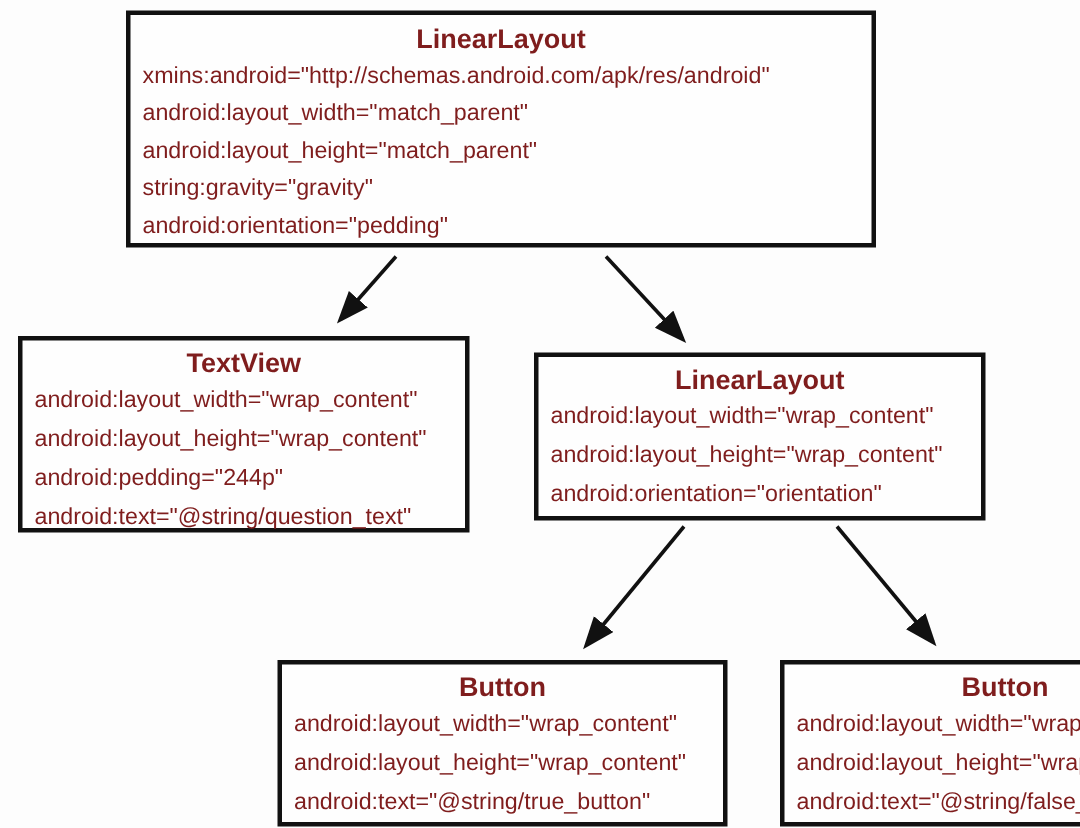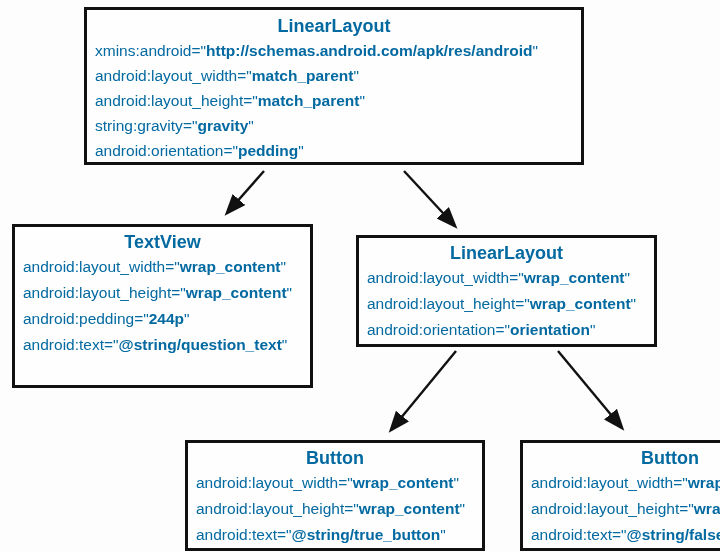--- a/index.html
+++ b/index.html
@@ -10,21 +10,21 @@
     overflow: hidden;
     background: #ffffff;
   }
   #canvas {
     position: relative;
     width: 720px;
     height: 552px;
     overflow: hidden;
     background: #fdfdfd;
     font-family: "Liberation Sans", sans-serif;
-    color: #0369a1;
+    color: #7f1d1d;
   }
   #edges-svg {
     position: absolute;
     left: 0; top: 0;
     width: 720px; height: 552px;
   }
   .node {
     position: absolute;
     background: #fefefe;
     border: 3px solid #111111;
@@ -38,21 +38,21 @@
     text-align: center;
     padding-top: 3px;
   }
   .node .attr {
     font-size: 15.5px;
     line-height: 26px;
     padding-left: 8px;
   }
   #node-root .attr { line-height: 25px; padding-left: 8px; }
   #node-root .title { padding-top: 4px; }
-  .attr .av { font-weight: bold; }
+  .attr .av { font-weight: normal; }
   .attr .q  { font-weight: normal; }
 </style>
 </head>
 <body>
 
 <div id="canvas">
 
   <svg id="edges-svg" viewBox="0 0 720 552">
     <defs>
       <marker id="arrowhead" markerWidth="10" markerHeight="8" refX="7.5" refY="3.5" orient="auto">
@@ -67,21 +67,21 @@
 
   <div class="node" id="node-root" style="left:84px; top:7px; width:500px; height:158px;">
     <div class="title">LinearLayout</div>
     <div class="attr"><span class="an">xmins:android</span><span class="q">="</span><span class="av">http://schemas.android.com/apk/res/android</span><span class="q">"</span></div>
     <div class="attr"><span class="an">android:layout_width</span><span class="q">="</span><span class="av">match_parent</span><span class="q">"</span></div>
     <div class="attr"><span class="an">android:layout_height</span><span class="q">="</span><span class="av">match_parent</span><span class="q">"</span></div>
     <div class="attr"><span class="an">string:gravity</span><span class="q">="</span><span class="av">gravity</span><span class="q">"</span></div>
     <div class="attr"><span class="an">android:orientation</span><span class="q">="</span><span class="av">pedding</span><span class="q">"</span></div>
   </div>
 
-  <div class="node" id="node-textview" style="left:12px; top:224px; width:301px; height:164px;">
+  <div class="node" id="node-textview" style="left:12px; top:224px; width:301px; height:131px;">
     <div class="title">TextView</div>
     <div class="attr"><span class="an">android:layout_width</span><span class="q">="</span><span class="av">wrap_content</span><span class="q">"</span></div>
     <div class="attr"><span class="an">android:layout_height</span><span class="q">="</span><span class="av">wrap_content</span><span class="q">"</span></div>
     <div class="attr"><span class="an">android:pedding</span><span class="q">="</span><span class="av">244p</span><span class="q">"</span></div>
     <div class="attr"><span class="an">android:text</span><span class="q">="</span><span class="av">@string/question_text</span><span class="q">"</span></div>
   </div>
 
   <div class="node" id="node-inner" style="left:356px; top:235px; width:301px; height:112px;">
     <div class="title">LinearLayout</div>
     <div class="attr"><span class="an">android:layout_width</span><span class="q">="</span><span class="av">wrap_content</span><span class="q">"</span></div>

